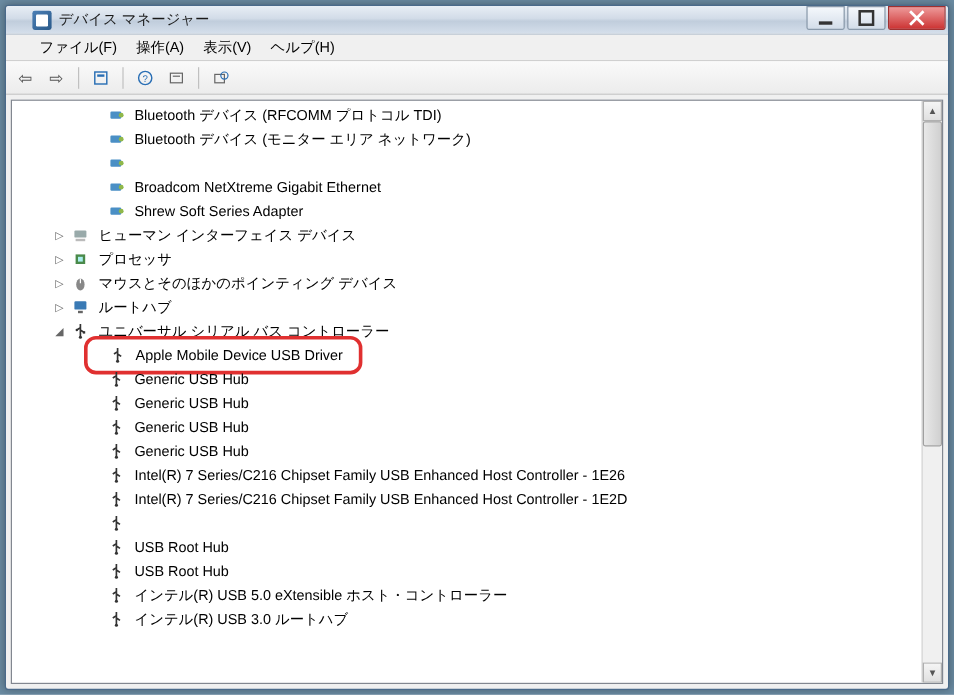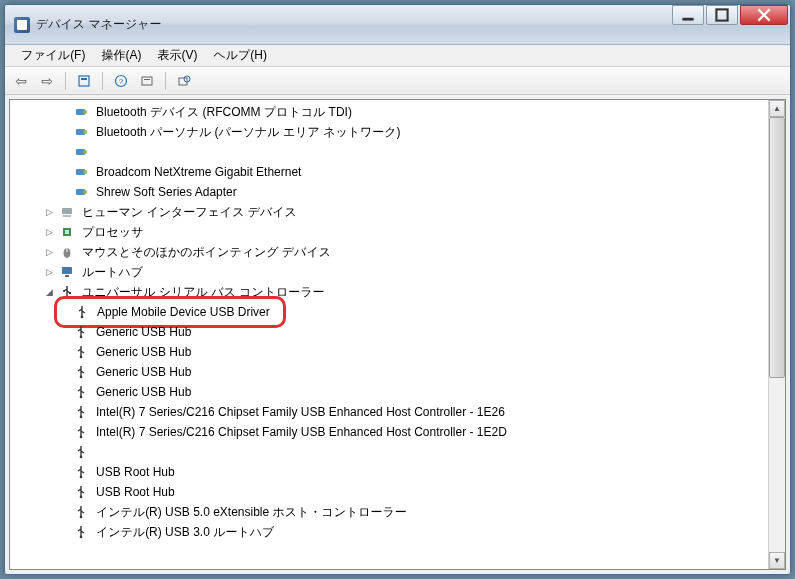--- a/index.html
+++ b/index.html
@@ -1,39 +1,39 @@
 <!DOCTYPE html>
 <html><head>
 <meta charset="utf-8">
 <style>
 * { box-sizing: border-box; margin: 0; padding: 0; font-family: "Yu Gothic UI", "Meiryo", sans-serif; }
 body { background: #6b8ca3; padding: 4px; width: 795px; height: 579px; }
 .window { width: 787px; height: 571px; background: #f0f0f0; border: 1px solid #4a6a8a; border-radius: 3px; display: flex; flex-direction: column; box-shadow: 0 0 8px rgba(0,0,0,.3); }
-.titlebar { height: 40px; background: linear-gradient(180deg,#e8eef5 0%,#d2dce8 45%,#c0cddc 55%,#d5dfeb 100%); display: flex; align-items: center; padding: 0 0 0 9px; border-radius: 3px 3px 0 0; border-bottom: 1px solid #a0b0c2; }
+.titlebar { height: 24px; background: linear-gradient(180deg,#e8eef5 0%,#d2dce8 45%,#c0cddc 55%,#d5dfeb 100%); display: flex; align-items: center; padding: 0 0 0 22px; border-radius: 3px 3px 0 0; border-bottom: 1px solid #a0b0c2; }
 .title-icon { width: 16px; height: 16px; background: linear-gradient(135deg,#4c7fb5,#2a5a8a); border-radius: 2px; margin-right: 6px; position: relative; }
 .title-icon::after { content: ''; position: absolute; inset: 3px; background: #fff; border-radius: 1px; }
 .title-text { font-size: 12px; color: #1a1a1a; flex: 1; }
 .win-controls { display: flex; height: 100%; }
 .win-btn { width: 32px; height: 20px; margin-top: 0; display: flex; align-items: center; justify-content: center; font-size: 10px; color: #444; border: 1px solid #8a9aab; background: linear-gradient(#f5f8fc,#d3dde9); border-radius: 0 0 2px 2px; margin-right: 2px; }
 .win-btn.close { width: 48px; background: linear-gradient(#e99,#c33); color: #fff; border-color: #a03030; }
-.menubar { height: 22px; background: #f0f0f0; display: flex; align-items: center; padding: 0 8px; font-size: 12px; border-bottom: 1px solid #d0d0d0; }
+.menubar { height: 22px; background: #f0f0f0; display: flex; align-items: center; padding: 0 20px; font-size: 12px; border-bottom: 1px solid #d0d0d0; }
 .menu-item { padding: 3px 8px; cursor: default; }
 .toolbar { height: 28px; background: linear-gradient(#fafafa,#ececec); border-bottom: 1px solid #c8c8c8; display: flex; align-items: center; padding: 0 6px; gap: 6px; }
 .tool-btn { width: 20px; height: 20px; display: flex; align-items: center; justify-content: center; font-size: 12px; color: #555; cursor: default; }
 .tool-btn.arrow { font-size: 14px; }
 .tool-sep { width: 1px; height: 18px; background: #c0c0c0; margin: 0 2px; }
 .content { flex: 1; margin: 4px; background: #fff; border: 1px solid #828790; position: relative; overflow: hidden; display: flex; }
 .tree { flex: 1; overflow: auto; padding: 2px 0; font-size: 12px; }
 .scrollbar { width: 17px; background: #f0f0f0; display: flex; flex-direction: column; border-left: 1px solid #d0d0d0; }
 .sb-btn { height: 17px; background: linear-gradient(#f5f5f5,#e0e0e0); border: 1px solid #b0b0b0; display: flex; align-items: center; justify-content: center; font-size: 8px; color: #555; }
 .sb-track { flex: 1; background: #f0f0f0; position: relative; }
 .sb-thumb { position: absolute; top: 0; left: 0; right: 0; height: 60%; background: linear-gradient(90deg,#e8e8e8,#d0d0d0); border: 1px solid #a0a0a0; border-radius: 2px; }
 .tree-row { display: flex; align-items: center; height: 20px; padding-left: 34px; white-space: nowrap; }
 .tree-row.d1 { padding-left: 34px; }
-.tree-row.d2 { padding-left: 48px; }
+.tree-row.d2 { padding-left: 64px; }
 .expander { width: 11px; height: 11px; margin-right: 4px; display: inline-flex; align-items: center; justify-content: center; font-size: 9px; color: #666; }
 .icon { width: 16px; height: 16px; margin-right: 4px; display: inline-flex; align-items: center; justify-content: center; font-size: 12px; }
 .icon-net { color: #2a6fb5; }
 .icon-hid { color: #666; }
 .icon-cpu { color: #3a7a3a; }
 .icon-mouse { color: #555; }
 .icon-monitor { color: #2a6fb5; }
 .icon-usb { color: #444; }
 .icon-usbdev { color: #333; }
 .label { padding: 1px 3px; }
@@ -119,21 +119,21 @@
           <span class="label">Bluetooth デバイス (RFCOMM プロトコル TDI)</span>
         </div>
       <div class="tree-row d2">
           <span class="expander"></span>
           <span class="icon icon-net">
             <svg class="ico" viewBox="0 0 14 14">
               <rect x="2" y="4" width="9" height="6" rx="1" fill="#4a8fc5"></rect>
               <circle cx="11" cy="7" r="2" fill="#8fb84a"></circle>
             </svg>
           </span>
-          <span class="label">Bluetooth パーソナル (パーソナル エリア ネットワーク)</span>
+          <span class="label">Bluetooth デバイス (モニター エリア ネットワーク)</span>
         </div>
       <div class="tree-row d2">
           <span class="expander"></span>
           <span class="icon icon-net">
             <svg class="ico" viewBox="0 0 14 14">
               <rect x="2" y="4" width="9" height="6" rx="1" fill="#4a8fc5"></rect>
               <circle cx="11" cy="7" r="2" fill="#8fb84a"></circle>
             </svg>
           </span>
         </div>

